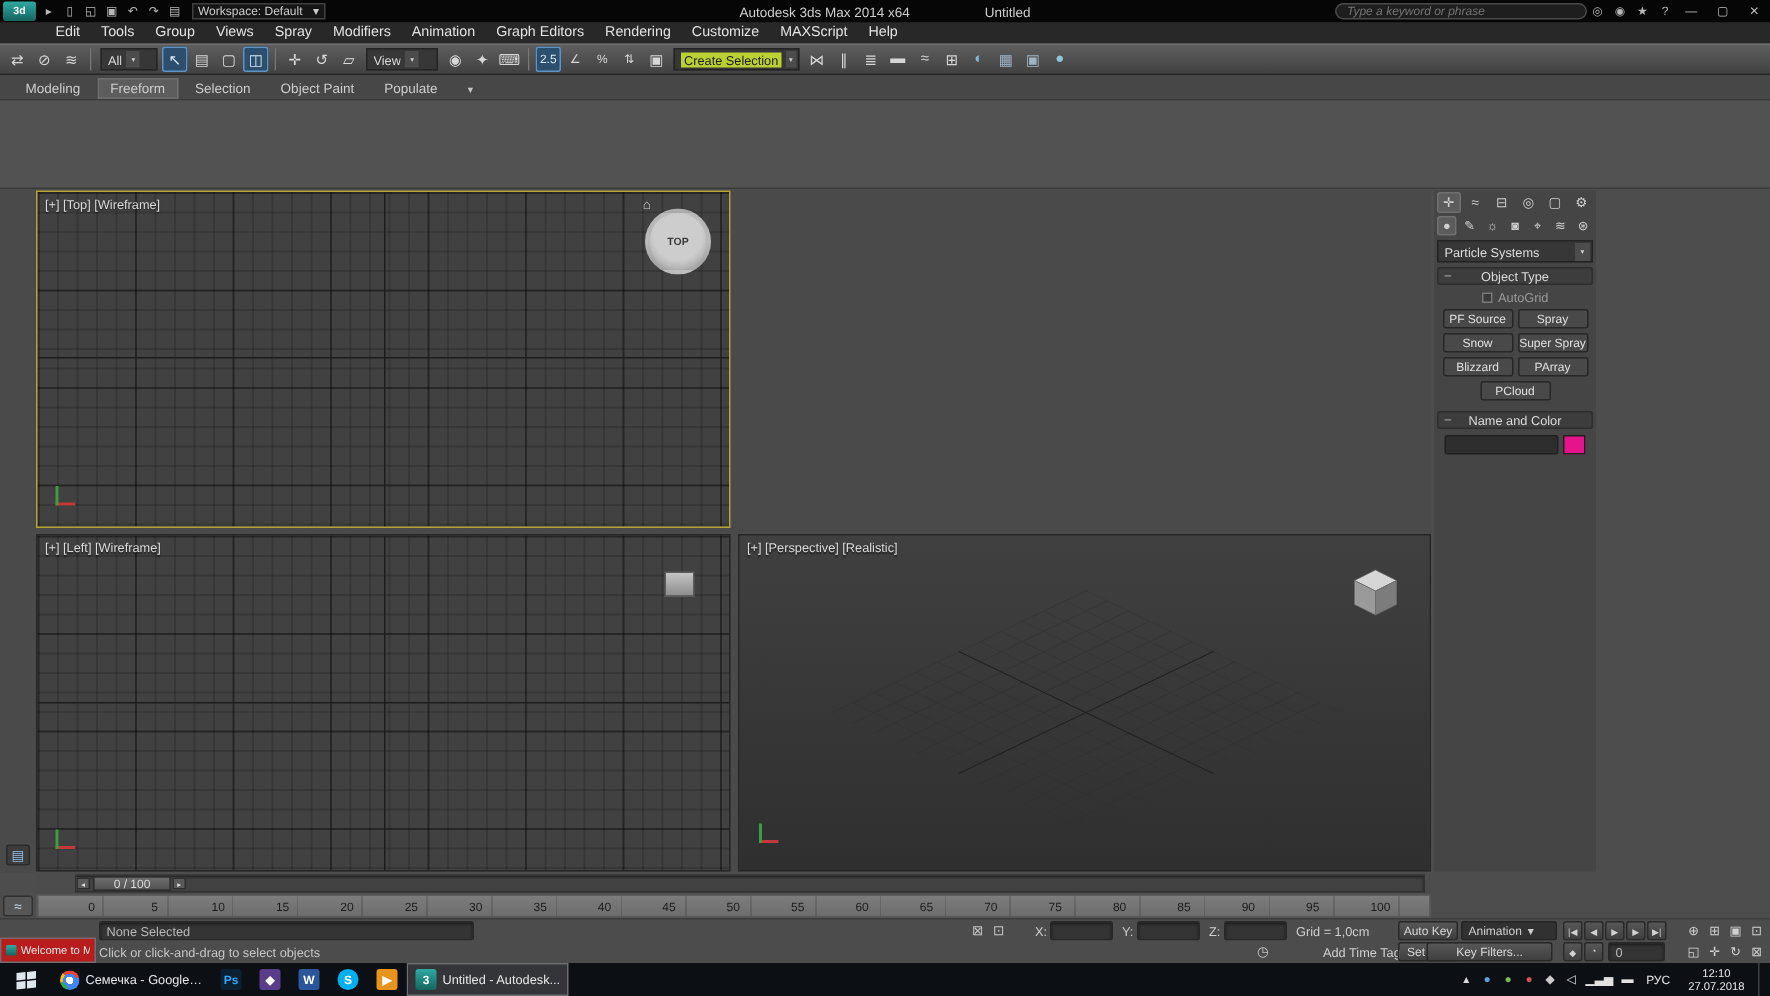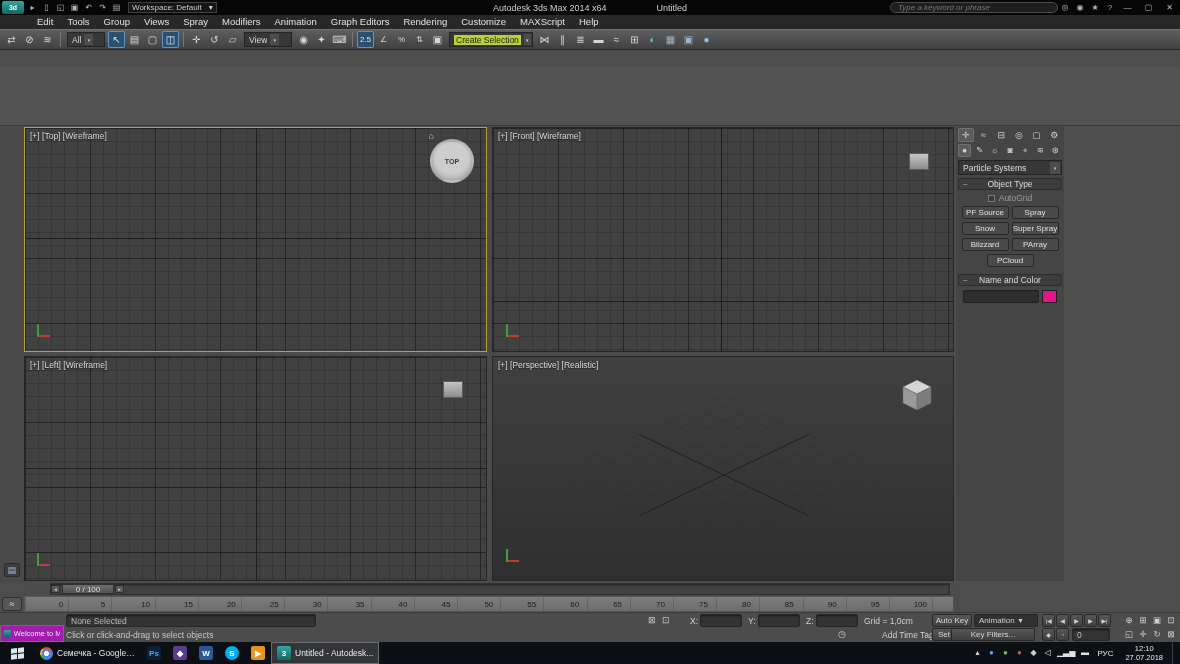--- a/index.html
+++ b/index.html
@@ -153,21 +153,21 @@
     align-items:center;justify-content:center;white-space:nowrap}
   .scombo{position:absolute;top:1px;height:13px;background:#313131;border:1px solid #242424;
     border-radius:2px;color:#cfcfcf;font-size:8px;display:flex;align-items:center;
     padding:0 2px 0 4px;gap:4px}
   .pb-group{position:absolute;left:1042px;top:1px;display:flex;gap:1px}
   .pbtn{width:13px;height:13px;background:linear-gradient(#575757,#3f3f3f);border:1px solid #2a2a2a;
     border-radius:2px;color:#d2d2d2;font-size:6px;display:flex;align-items:center;justify-content:center}
   .nav-grid{position:absolute;left:1122px;top:613px;width:56px;height:28px;display:grid;
     grid-template-columns:repeat(4,1fr);z-index:5}
   .nav-btn{display:flex;align-items:center;justify-content:center;font-size:8.5px;color:#d0d0d0}
-  .welcome-win{position:absolute;left:0;top:625px;width:64px;height:17px;background:#a21caf;
+  .welcome-win{position:absolute;left:0;top:625px;width:64px;height:17px;background:#b91c1c;
     border:1px solid #6e6e6e;display:flex;align-items:center;gap:3px;padding:0 3px;z-index:6}
   .welcome-win .dot{width:7px;height:7px;background:linear-gradient(#2fa9a2,#156560);border-radius:1px}
   .welcome-win .wt{font-size:7.5px;color:#e6e6e6;white-space:nowrap;overflow:hidden}
 
   
   .taskbar{position:absolute;left:0;top:642px;width:1180px;height:22px;background:#0c0f14;
     display:flex;align-items:flex-start;z-index:40}
   .start-btn{width:34px;height:22px;display:flex;align-items:center;justify-content:center}
   .winflag{display:grid;grid-template-columns:6px 6px;grid-template-rows:5px 5px;gap:1px;
     transform:skewY(-6deg)}
@@ -292,20 +292,30 @@
         <span class="ticon">▬</span>
         <span class="ticon">≈</span>
         <span class="ticon">⊞</span>
         <span class="ticon" style="color: rgb(127, 182, 217);">◐</span>
         <span class="ticon" style="color: rgb(159, 181, 196);">▦</span>
         <span class="ticon" style="color: rgb(159, 181, 196);">▣</span>
         <span class="ticon" style="color: rgb(143, 196, 217);">●</span>
       </div>
   </div>
 
+  <div class="ribbon-tabs">
+    <div style="display:flex;align-items:flex-end;gap:2px">
+        <span class="rtab">Modeling</span>
+        <span class="rtab active">Freeform</span>
+        <span class="rtab">Selection</span>
+        <span class="rtab">Object Paint</span>
+        <span class="rtab">Populate</span>
+      </div>
+    <span class="ribbon-min">▾</span>
+  </div>
   <div class="ribbon-body"></div>
 
   <div class="left-strip">
     <div class="dock-icon">▤</div>
   </div>
 
   <div class="quad">
 
     <div class="viewport ortho active" style="left:0;top:0;width:463px;height:225px">
       <div class="axis-v" style="left:231px"></div>
@@ -314,30 +324,20 @@
       <span class="home-icon">⌂</span>
       <div class="viewcube-circle">
         <span>TOP</span>
       </div>
       <div class="tripod" style="left:12px;bottom:14px">
         <i class="tx"></i>
         <i class="ty"></i>
       </div>
     </div>
 
-    <div class="viewport ortho" style="left:468px;top:0;width:462px;height:225px">
-      <div class="axis-v" style="left:228px"></div>
-      <div class="axis-h" style="top:173px"></div>
-      <span class="vp-label">[+] [Front] [Wireframe]</span>
-      <div class="vcube" style="right:24px;top:25px"></div>
-      <div class="tripod" style="left:13px;bottom:14px">
-        <i class="tx"></i>
-        <i class="ty"></i>
-      </div>
-    </div>
 
     <div class="viewport ortho" style="left:0;top:229px;width:463px;height:225px">
       <div class="axis-v" style="left:231px"></div>
       <div class="axis-h" style="top:111px"></div>
       <span class="vp-label">[+] [Left] [Wireframe]</span>
       <div class="vcube" style="right:23px;top:24px"></div>
       <div class="tripod" style="left:12px;bottom:14px">
         <i class="tx"></i>
         <i class="ty"></i>
       </div>

